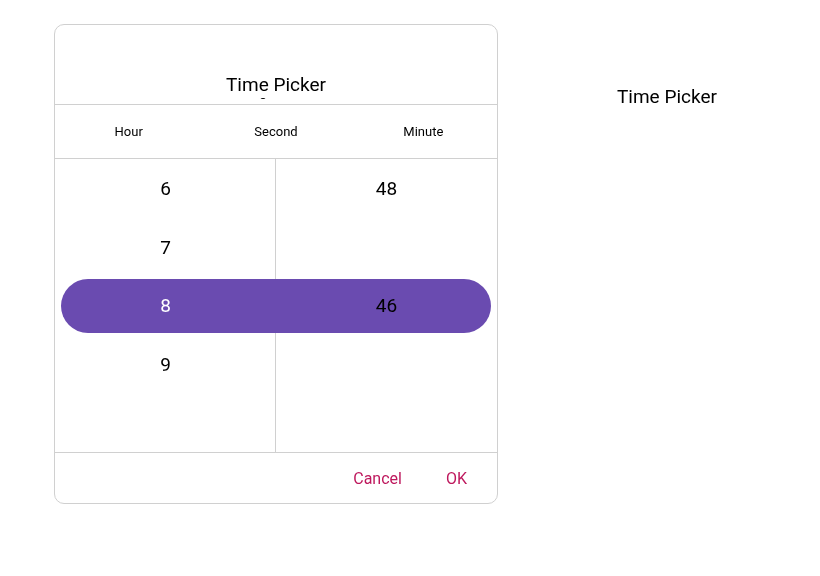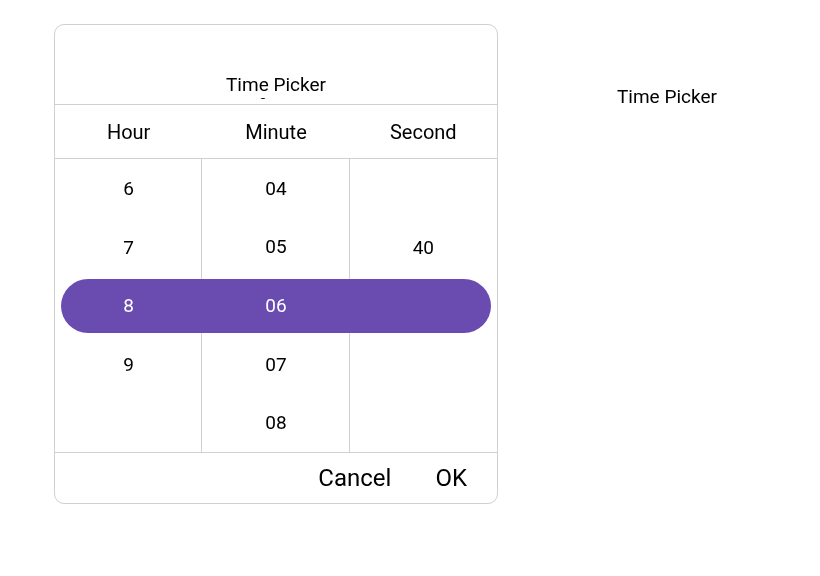--- a/index.html
+++ b/index.html
@@ -39,21 +39,21 @@
     .columns-header {
       display: flex;
       height: 54px;
       border-bottom: 1px solid #d0d0d0;
     }
     .col-head {
       flex: 1;
       display: flex;
       align-items: center;
       justify-content: center;
-      font-size: 20px;
+      font-size: 13px;
       color: #000;
     }
     .picker-body {
       position: relative;
       height: 294px;
       border-bottom: 1px solid #d0d0d0;
     }
     .cols {
       display: flex;
       height: 100%;
@@ -101,22 +101,22 @@
     }
     .footer {
       height: 50px;
       display: flex;
       align-items: center;
       justify-content: flex-end;
       padding-right: 30px;
       gap: 44px;
     }
     .btn {
-      font-size: 24px;
-      color: #000000;
+      font-size: 16px;
+      color: #be185d;
       cursor: pointer;
       background: none;
       border: none;
       font-family: inherit;
     }
     .callout-line {
       position: absolute;
       top: 97px;
       left: 259px;
       width: 346px;
@@ -133,42 +133,36 @@
   </style>
 </head>
 <body>
 
 <div class="container">
   <div class="header">
     <span class="header-title">Time Picker</span>
   </div>
   <div class="columns-header">
     <div class="col-head">Hour</div>
+    <div class="col-head">Second</div>
     <div class="col-head">Minute</div>
-    <div class="col-head">Second</div>
   </div>
   <div class="picker-body">
     <div class="highlight"></div>
     <div class="cols">
       <div class="col">
         <div class="cell">6</div>
         <div class="cell">7</div>
         <div class="cell selected">8</div>
         <div class="cell">9</div>
       </div>
       <div class="col">
-        <div class="cell">04</div>
-        <div class="cell">05</div>
-        <div class="cell selected">06</div>
-        <div class="cell">07</div>
-        <div class="cell">08</div>
-      </div>
-      <div class="col">
+        <div class="cell">48</div>
         <div class="cell selected">20</div>
-        <div class="cell">40</div>
+        <div class="cell">46</div>
       </div>
     </div>
   </div>
   <div class="footer">
     <button class="btn">Cancel</button>
     <button class="btn">OK</button>
   </div>
 </div>
 
 <svg class="callout-line" width="348" height="8">

